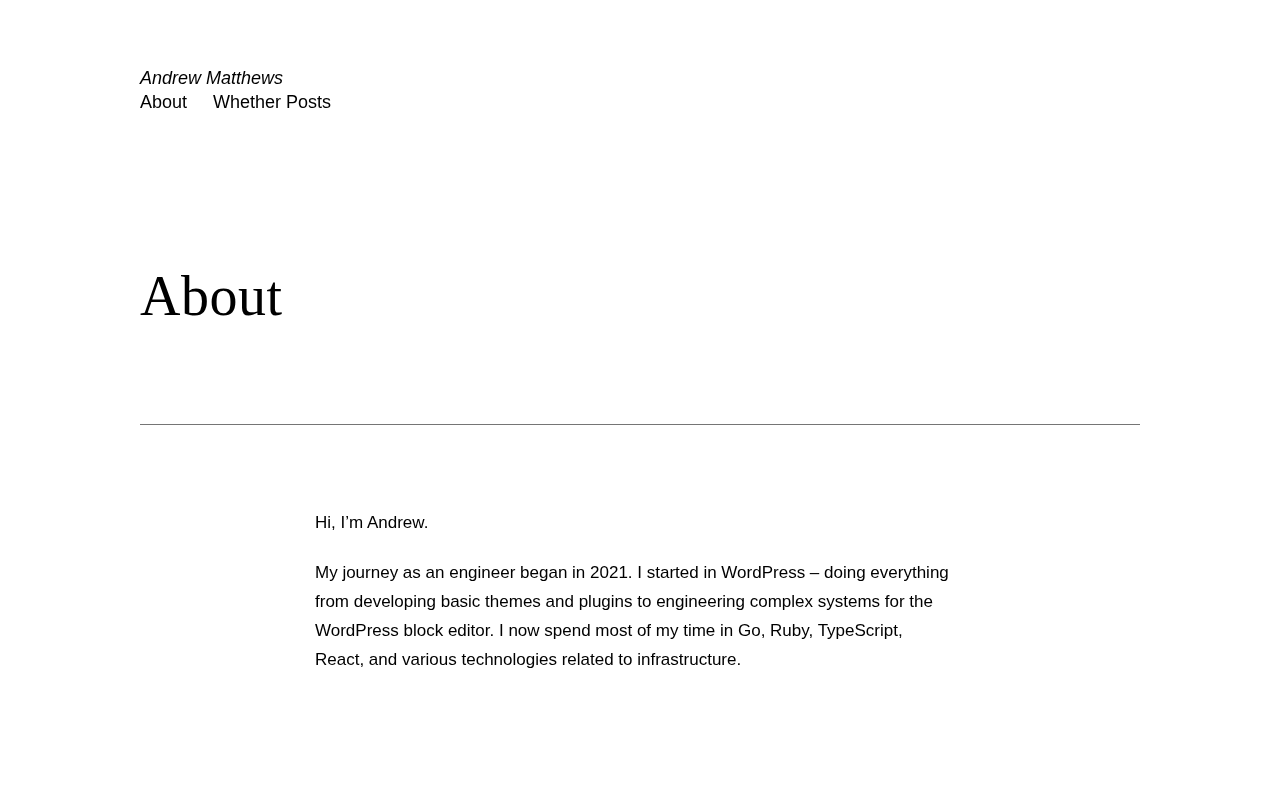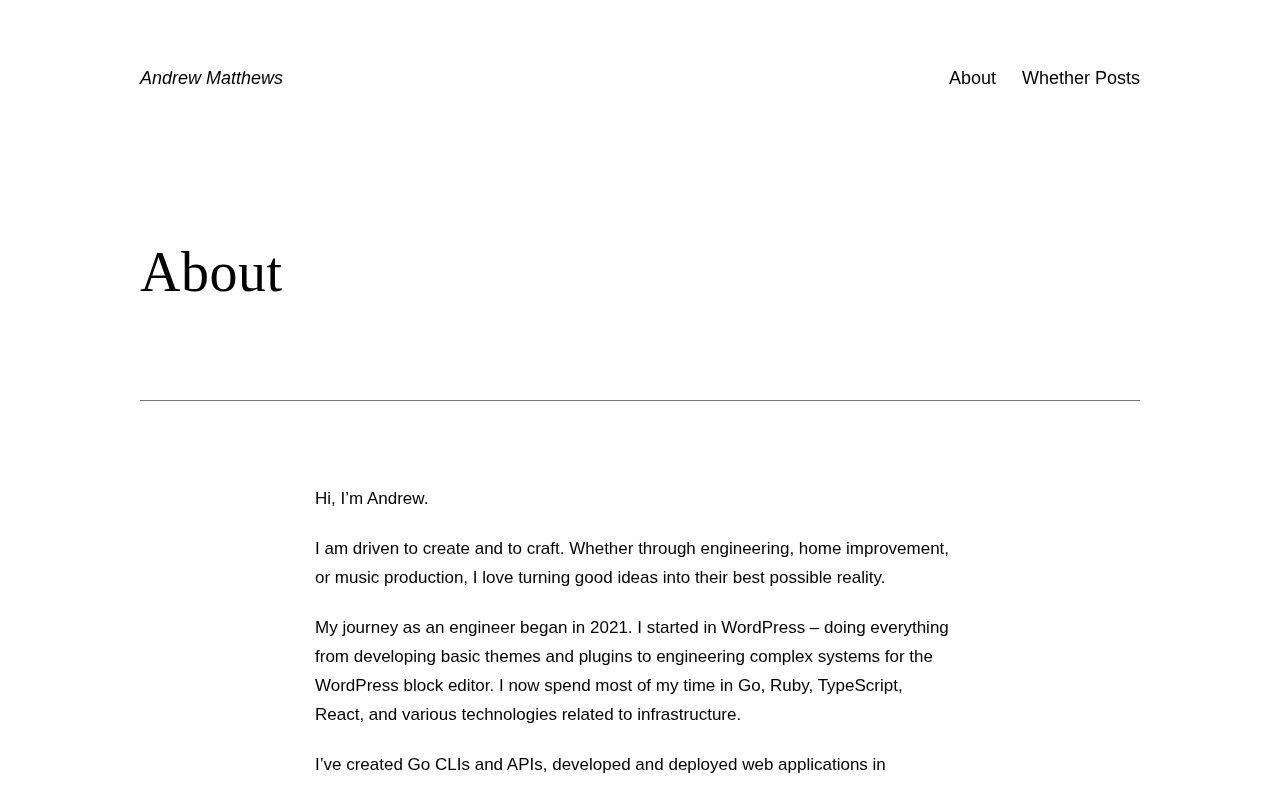--- a/index.html
+++ b/index.html
@@ -16,20 +16,21 @@
   }
   .container {
     width: 1000px;
     margin: 0 auto;
   }
   .site-header {
     display: flex;
     justify-content: space-between;
     align-items: flex-start;
     padding-top: 66px;
+    flex-direction: column;
   }
   .site-title {
     font-style: italic;
     font-size: 18px;
     line-height: 24px;
     color: #000000;
     text-decoration: none;
     cursor: pointer;
   }
   .site-nav {
@@ -81,18 +82,16 @@
       <a>Whether Posts</a>
     </nav>
   </header>
 
   <h1 class="page-title">About</h1>
 
   <hr class="separator">
 
   <article class="post-content">
     <p>Hi, I’m Andrew.</p>
-    <p>I am driven to create and to craft. Whether through engineering, home improvement, or music production, I love turning good ideas into their best possible reality.</p>
     <p>My journey as an engineer began in 2021. I started in WordPress – doing everything from developing basic themes and plugins to engineering complex systems for the WordPress block editor. I now spend most of my time in Go, Ruby, TypeScript, React, and various technologies related to infrastructure.</p>
-    <p>I’ve created Go CLIs and APIs, developed and deployed web applications in</p>
   </article>
 
 </div>
 
 </body></html>

